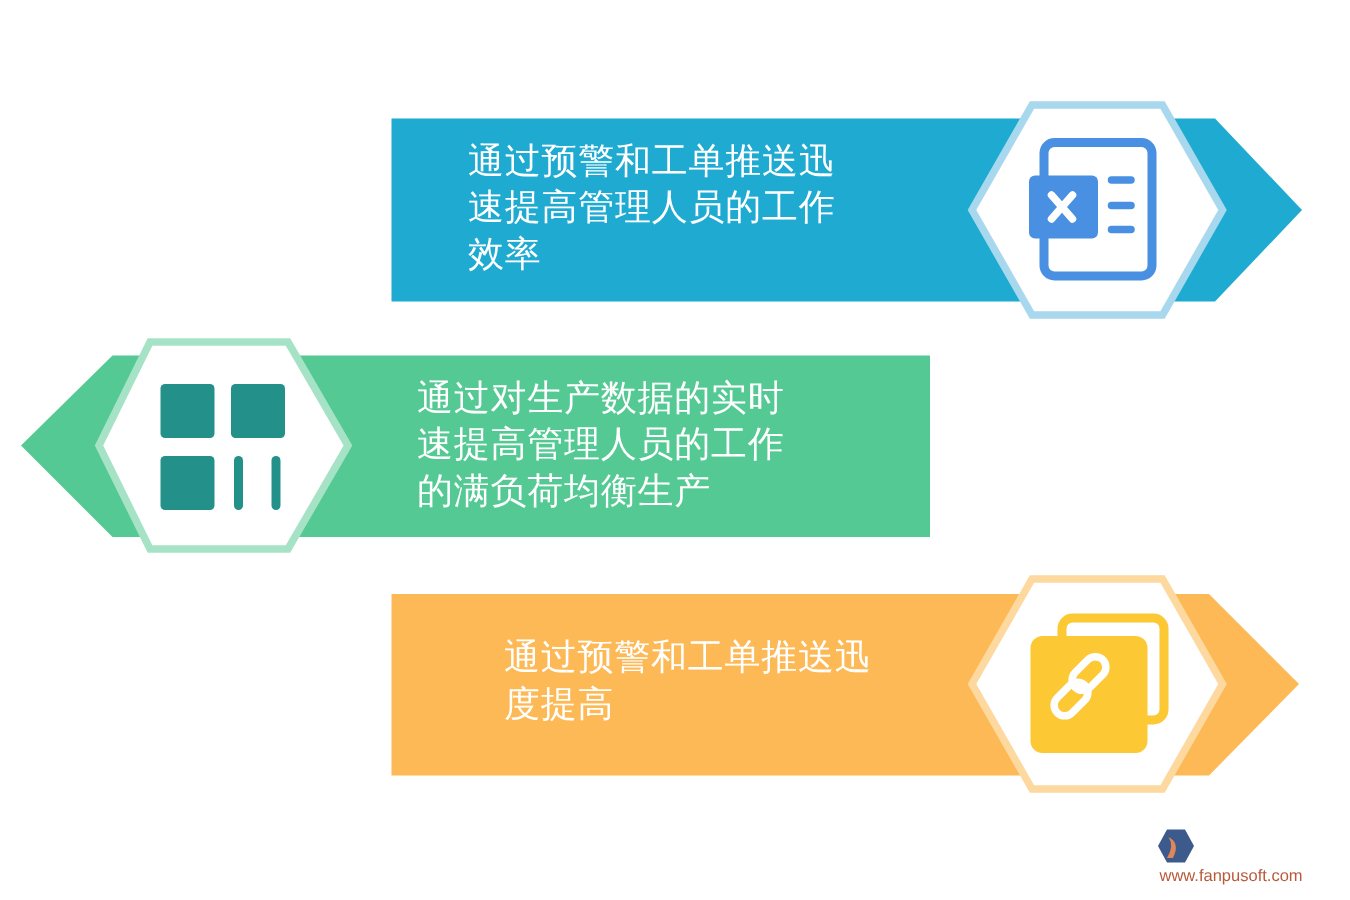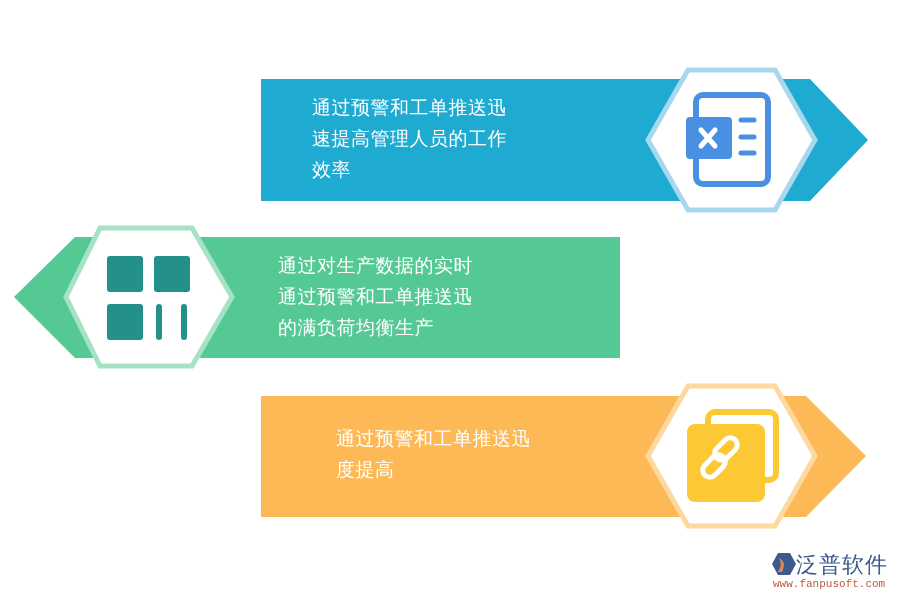--- a/index.html
+++ b/index.html
@@ -2,32 +2,32 @@
 <html><head>
   <meta charset="utf-8">
   <style>
     html, body { margin: 0; padding: 0; }
     body {
       width: 900px; height: 600px; background: #ffffff; position: relative; overflow: hidden;
       font-family: "DejaVu Sans", "Liberation Sans", sans-serif;
     }
     .layer { position: absolute; left: 0; top: 0; width: 900px; height: 600px; }
     .banner-text {
-      position: absolute; color: #ffffff; font-size: 19px; line-height: 31px;
+      position: absolute; color: #ffffff; font-size: 24px; line-height: 31px;
       letter-spacing: 0.5px; white-space: pre-line;
       font-family: "DejaVu Sans", "Liberation Sans", sans-serif;
     }
     #t1 { left: 312px; top: 92px; width: 280px; }
     #t2 { left: 278px; top: 250px; width: 280px; }
     #t3 { left: 336px; top: 423px; width: 290px; }
     .logo { position: absolute; left: 768px; top: 550px; width: 130px; height: 45px; }
     .logo-cn { position: absolute; left: 28px; top: 0px; font-size: 22px; color: #3d5a8c;
       font-family: "DejaVu Sans", sans-serif; letter-spacing: 1px; }
     .logo-url { position: absolute; left: 5px; top: 28px; font-size: 11px; color: #b85a3a;
-      font-family: Liberation Mono, monospace; }
+      font-family: Liberation Sans, sans-serif; }
   </style>
 </head>
 <body>
 
 <svg class="layer" viewBox="0 0 900 600">
   <polygon points="261,79 810,79 868,140 810,201 261,201" fill="#1faad2"></polygon>
   <polygon points="688,70 775,70 815,140 775,210 688,210 648,140" fill="#ffffff" stroke="#a8d8ee" stroke-width="5"></polygon>
   <g>
     <rect x="696" y="95" width="72" height="89" rx="7" fill="none" stroke="#4a90e2" stroke-width="6"></rect>
     <rect x="686" y="117" width="46" height="42" rx="4" fill="#4a90e2"></rect>
@@ -60,25 +60,24 @@
       <rect x="719" y="436" width="14" height="26" rx="7" transform="rotate(45 726 449)"></rect>
       <rect x="707" y="453" width="14" height="26" rx="7" transform="rotate(45 714 466)"></rect>
     </g>
   </g>
 </svg>
 
 <div id="t1" class="banner-text">通过预警和工单推送迅
 速提高管理人员的工作
 效率</div>
 <div id="t2" class="banner-text">通过对生产数据的实时
-通过预警和工单推送迅
+速提高管理人员的工作
 的满负荷均衡生产</div>
 <div id="t3" class="banner-text">通过预警和工单推送迅
 度提高</div>
 
 <div class="logo">
   <svg style="position:absolute;left:2px;top:2px" width="26" height="24" viewBox="0 0 26 24">
     <polygon points="8,1 20,1 26,12 20,23 8,23 2,12" fill="#3d5a8c"></polygon>
     <path d="M9 6 Q17 10 12 20 L8 20 Q13 12 9 6 Z" fill="#e0875a"></path>
   </svg>
-  <span class="logo-cn">泛普软件</span>
   <span class="logo-url">www.fanpusoft.com</span>
 </div>
 
 </body></html>

